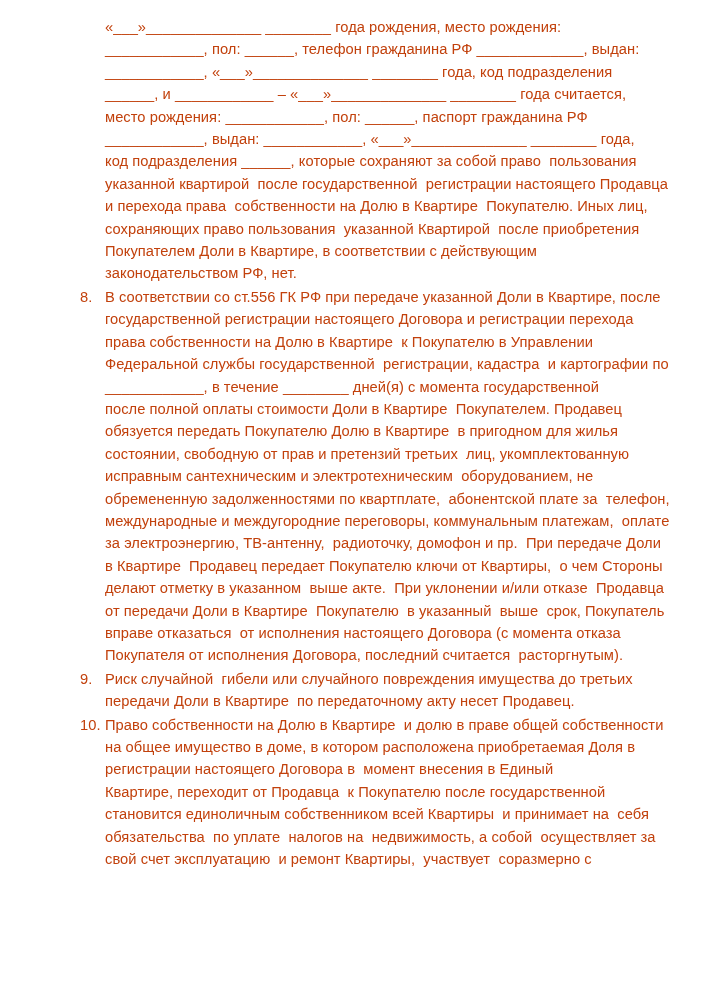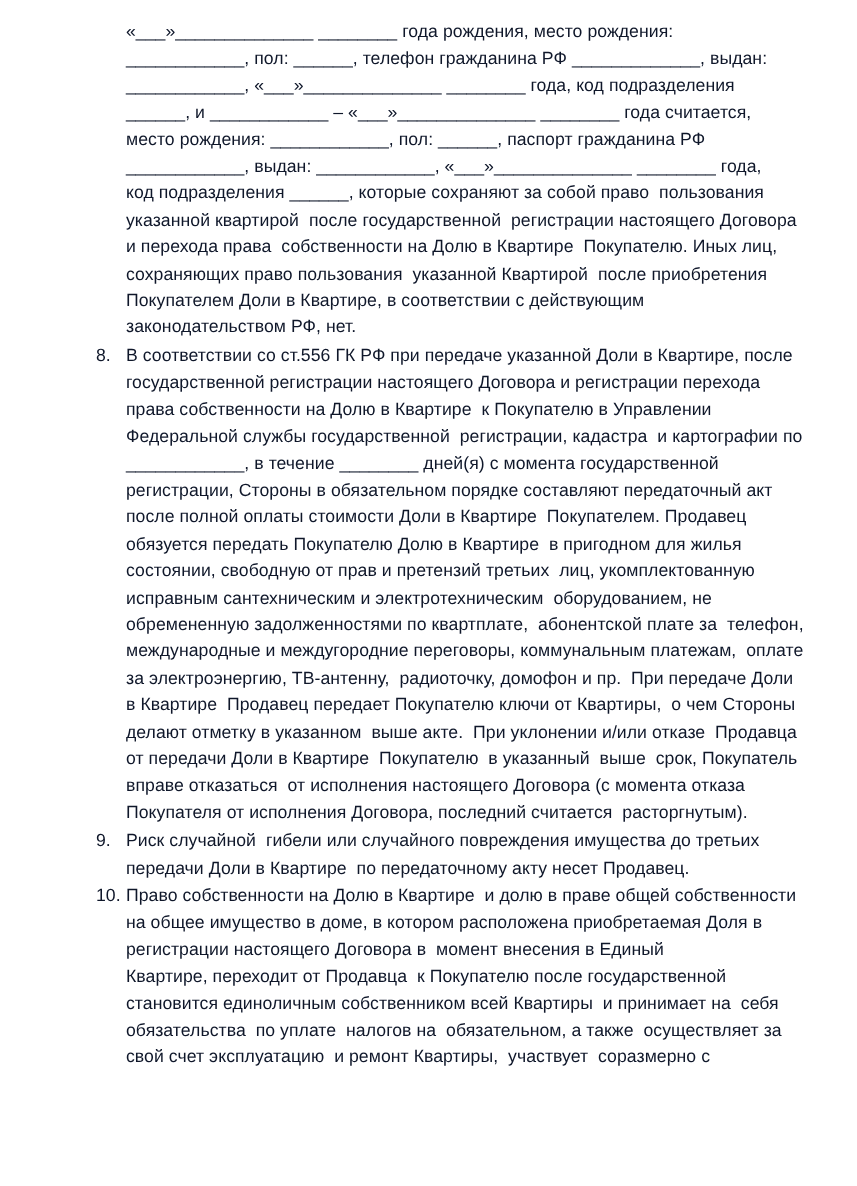--- a/index.html
+++ b/index.html
@@ -17,21 +17,21 @@
     width: 714px;
     height: 988px;
     background: #ffffff;
     overflow: hidden;
   }
   .doc {
     position: absolute;
     left: 80px;
     top: 16px;
     width: 560px;
-    color: #0f172a;
+    color: #c2410c;
     font-size: 14.7px;
     line-height: 22.4px;
     letter-spacing: 0.05px;
   }
   .block {
     display: flex;
     align-items: flex-start;
   }
   .block + .block {
     margin-top: 1px;
@@ -56,36 +56,35 @@
       <div class="block">
         <div class="num"></div>
         <div class="lines">
           <div class="line">«___»______________ ________ года рождения, место рождения:</div>
           <div class="line">____________, пол: ______, телефон гражданина РФ _____________, выдан:</div>
           <div class="line">____________, «___»______________ ________ года, код подразделения</div>
           <div class="line">______, и ____________ – «___»______________ ________ года считается,</div>
           <div class="line">место рождения: ____________, пол: ______, паспорт гражданина РФ</div>
           <div class="line">____________, выдан: ____________, «___»______________ ________ года,</div>
           <div class="line">код подразделения ______, которые сохраняют за собой право  пользования</div>
-          <div class="line">указанной квартирой  после государственной  регистрации настоящего Договора</div>
+          <div class="line">указанной квартирой  после государственной  регистрации настоящего Продавца</div>
           <div class="line">и перехода права  собственности на Долю в Квартире  Покупателю. Иных лиц,</div>
           <div class="line">сохраняющих право пользования  указанной Квартирой  после приобретения</div>
           <div class="line">Покупателем Доли в Квартире, в соответствии с действующим</div>
           <div class="line">законодательством РФ, нет.</div>
         </div>
       </div>
       <div class="block">
         <div class="num">8.</div>
         <div class="lines">
           <div class="line">В соответствии со ст.556 ГК РФ при передаче указанной Доли в Квартире, после</div>
           <div class="line">государственной регистрации настоящего Договора и регистрации перехода</div>
           <div class="line">права собственности на Долю в Квартире  к Покупателю в Управлении</div>
           <div class="line">Федеральной службы государственной  регистрации, кадастра  и картографии по</div>
           <div class="line">____________, в течение ________ дней(я) с момента государственной</div>
-          <div class="line">регистрации, Стороны в обязательном порядке составляют передаточный акт</div>
           <div class="line">после полной оплаты стоимости Доли в Квартире  Покупателем. Продавец</div>
           <div class="line">обязуется передать Покупателю Долю в Квартире  в пригодном для жилья</div>
           <div class="line">состоянии, свободную от прав и претензий третьих  лиц, укомплектованную</div>
           <div class="line">исправным сантехническим и электротехническим  оборудованием, не</div>
           <div class="line">обремененную задолженностями по квартплате,  абонентской плате за  телефон,</div>
           <div class="line">международные и междугородние переговоры, коммунальным платежам,  оплате</div>
           <div class="line">за электроэнергию, ТВ-антенну,  радиоточку, домофон и пр.  При передаче Доли</div>
           <div class="line">в Квартире  Продавец передает Покупателю ключи от Квартиры,  о чем Стороны</div>
           <div class="line">делают отметку в указанном  выше акте.  При уклонении и/или отказе  Продавца</div>
           <div class="line">от передачи Доли в Квартире  Покупателю  в указанный  выше  срок, Покупатель</div>
@@ -101,18 +100,18 @@
         </div>
       </div>
       <div class="block">
         <div class="num">10.</div>
         <div class="lines">
           <div class="line">Право собственности на Долю в Квартире  и долю в праве общей собственности</div>
           <div class="line">на общее имущество в доме, в котором расположена приобретаемая Доля в</div>
           <div class="line">регистрации настоящего Договора в  момент внесения в Единый</div>
           <div class="line">Квартире, переходит от Продавца  к Покупателю после государственной</div>
           <div class="line">становится единоличным собственником всей Квартиры  и принимает на  себя</div>
-          <div class="line">обязательства  по уплате  налогов на  обязательном, а также  осуществляет за</div>
+          <div class="line">обязательства  по уплате  налогов на  недвижимость, а собой  осуществляет за</div>
           <div class="line">свой счет эксплуатацию  и ремонт Квартиры,  участвует  соразмерно с</div>
         </div>
       </div>
     </div>
 </div>
 
 </body></html>

